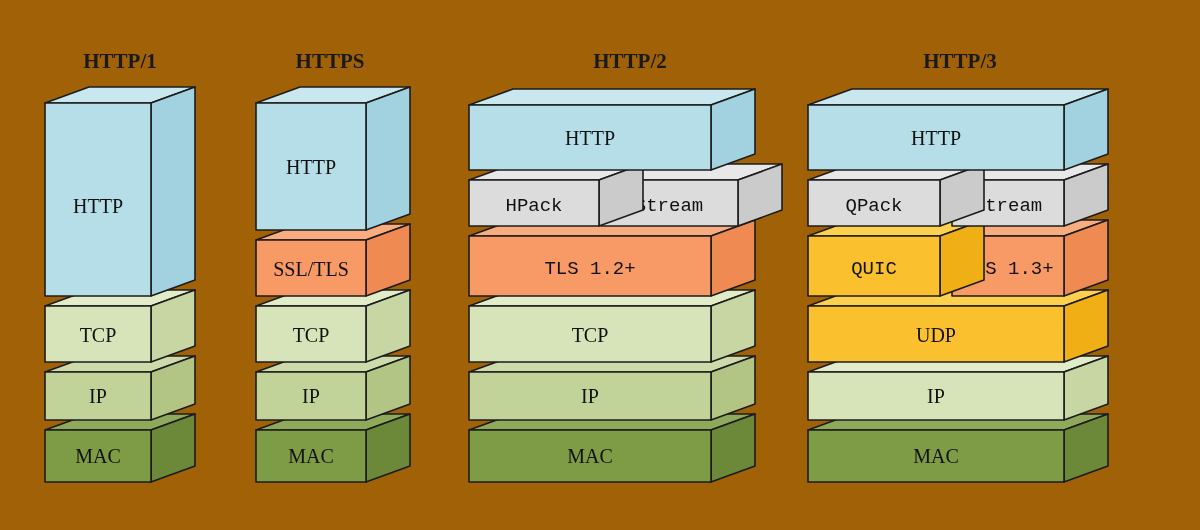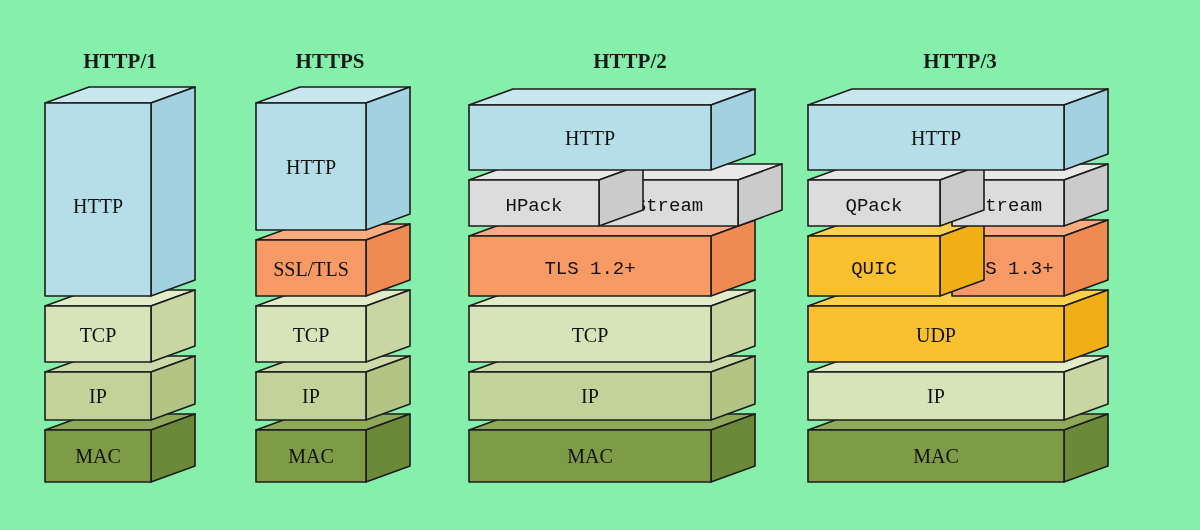--- a/index.html
+++ b/index.html
@@ -10,21 +10,21 @@
   body {
     width: 1200px;
     height: 530px;
     overflow: hidden;
     font-family: "Liberation Serif", serif;
   }
   #stage {
     position: relative;
     width: 1200px;
     height: 530px;
-    background: #86efac;
+    background: #a16207;
   }
   #diagram {
     position: absolute;
     left: 0;
     top: 0;
     width: 1200px;
     height: 530px;
     display: block;
   }
   .col-title {

